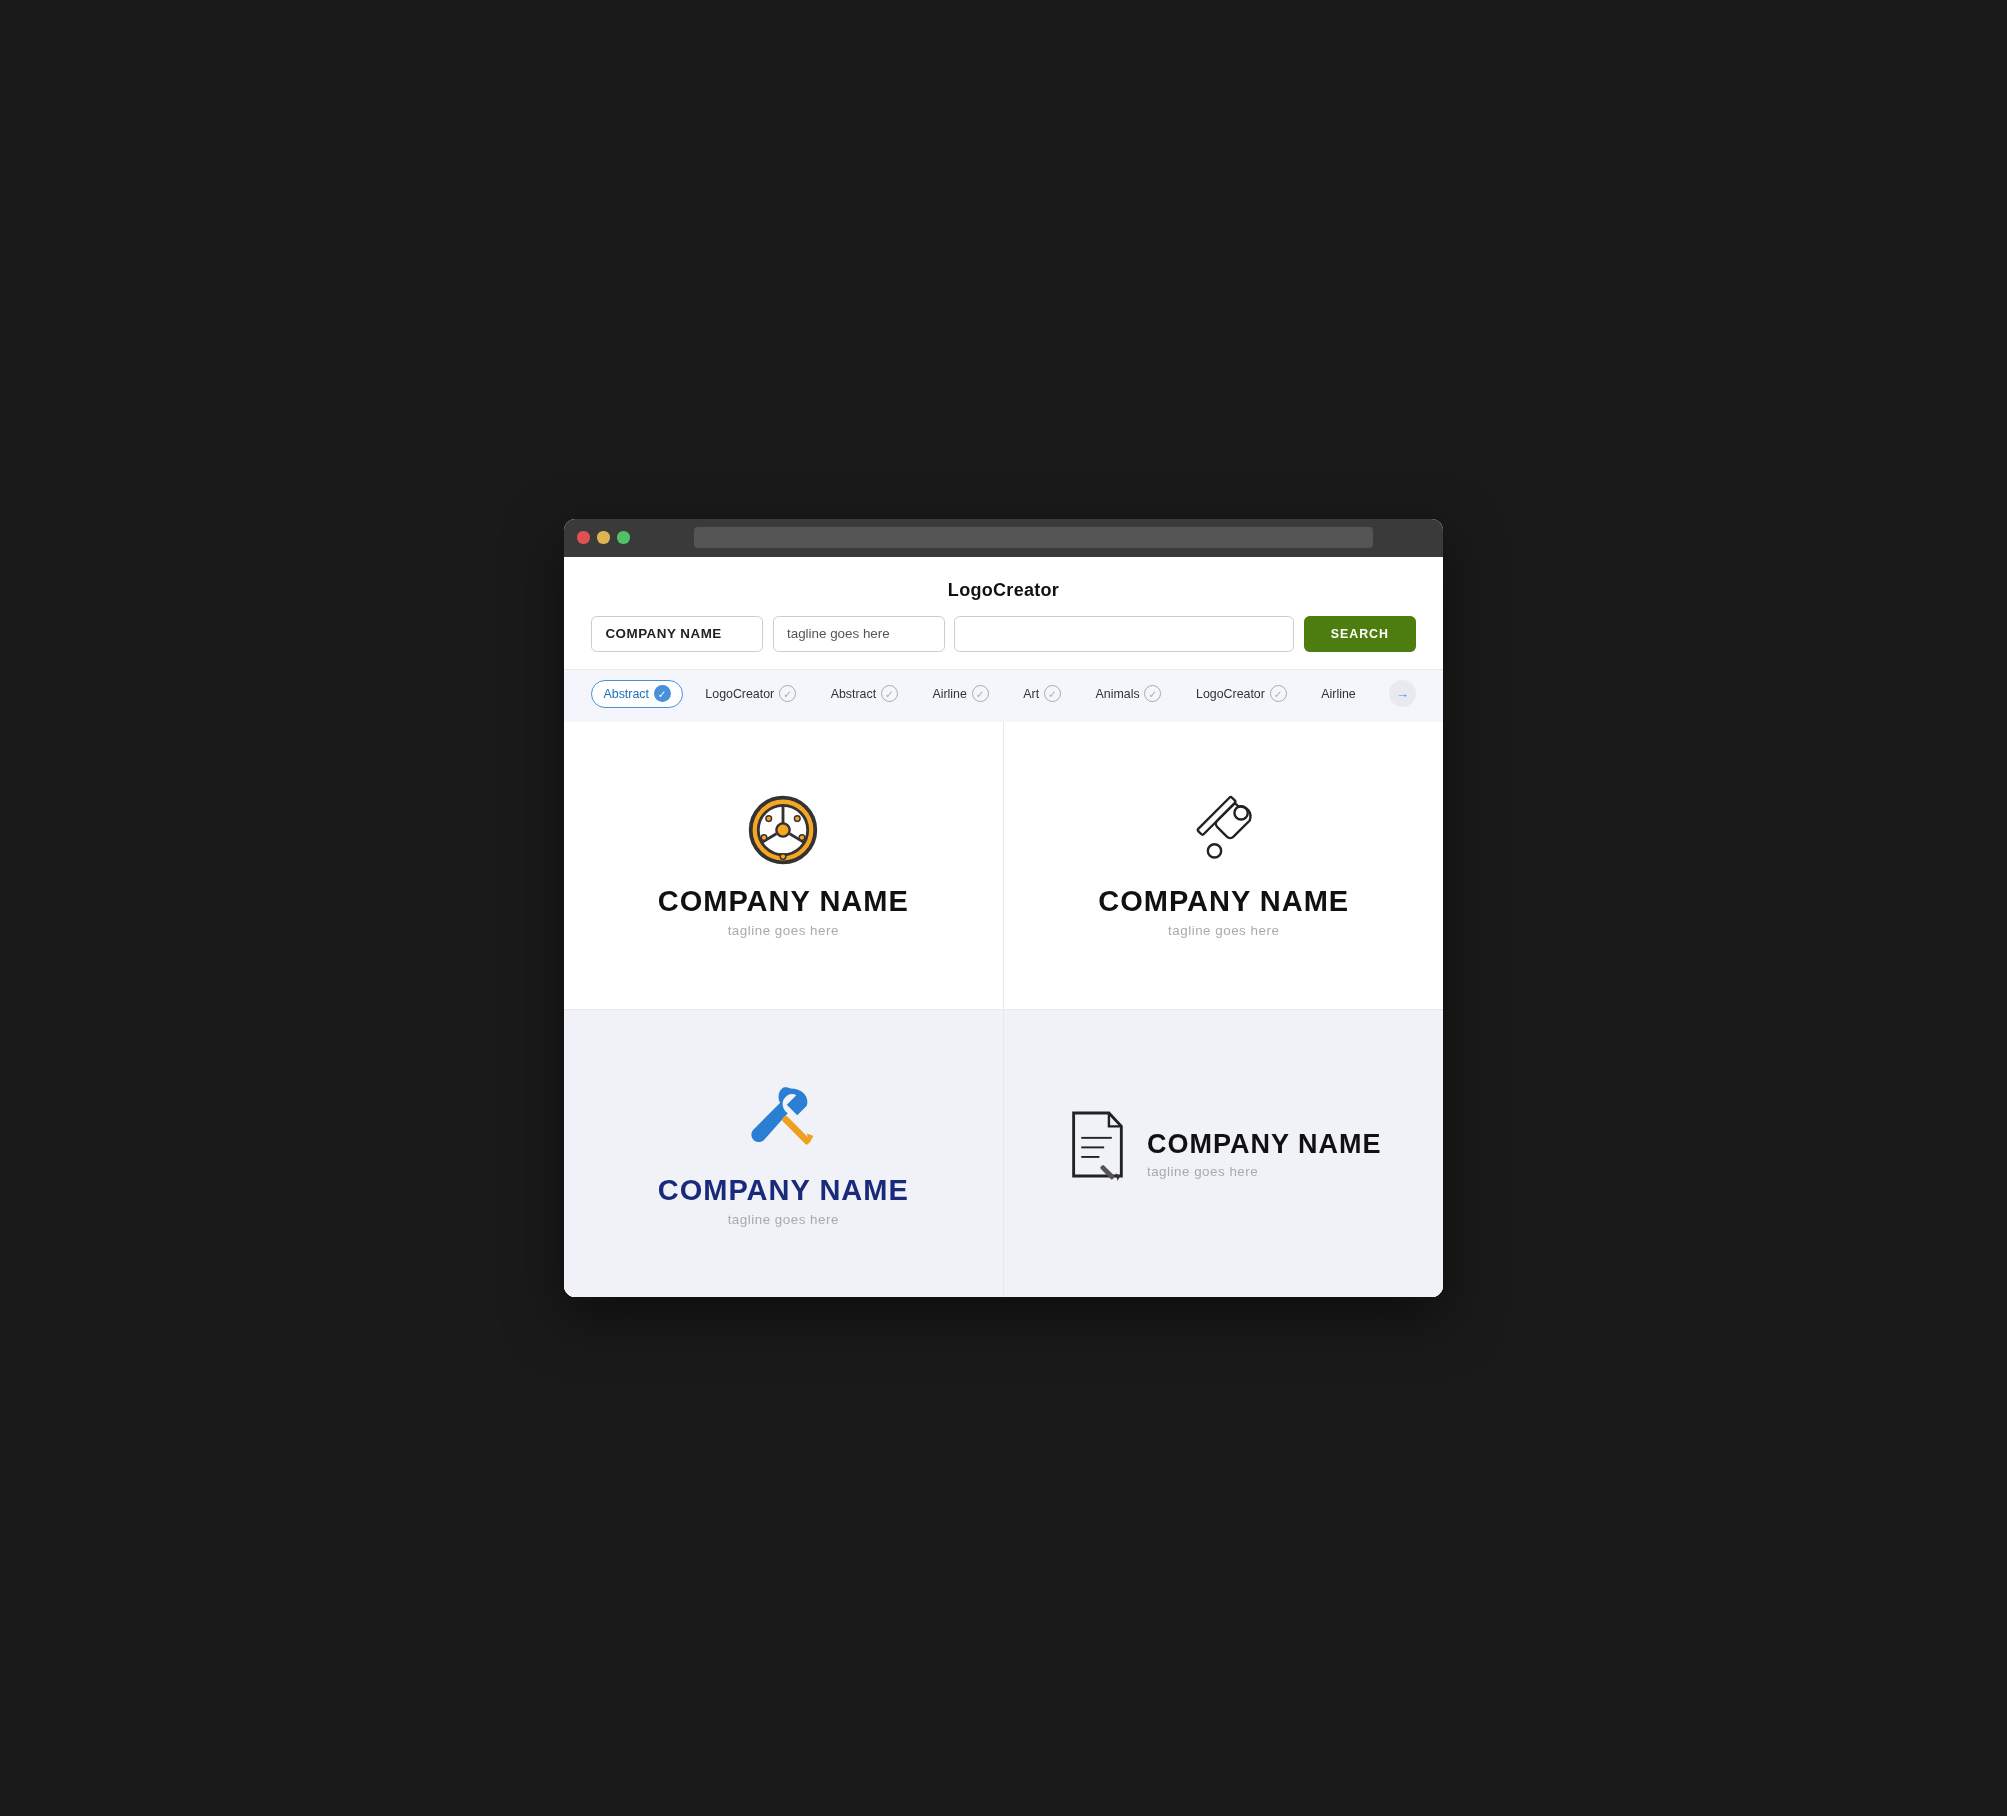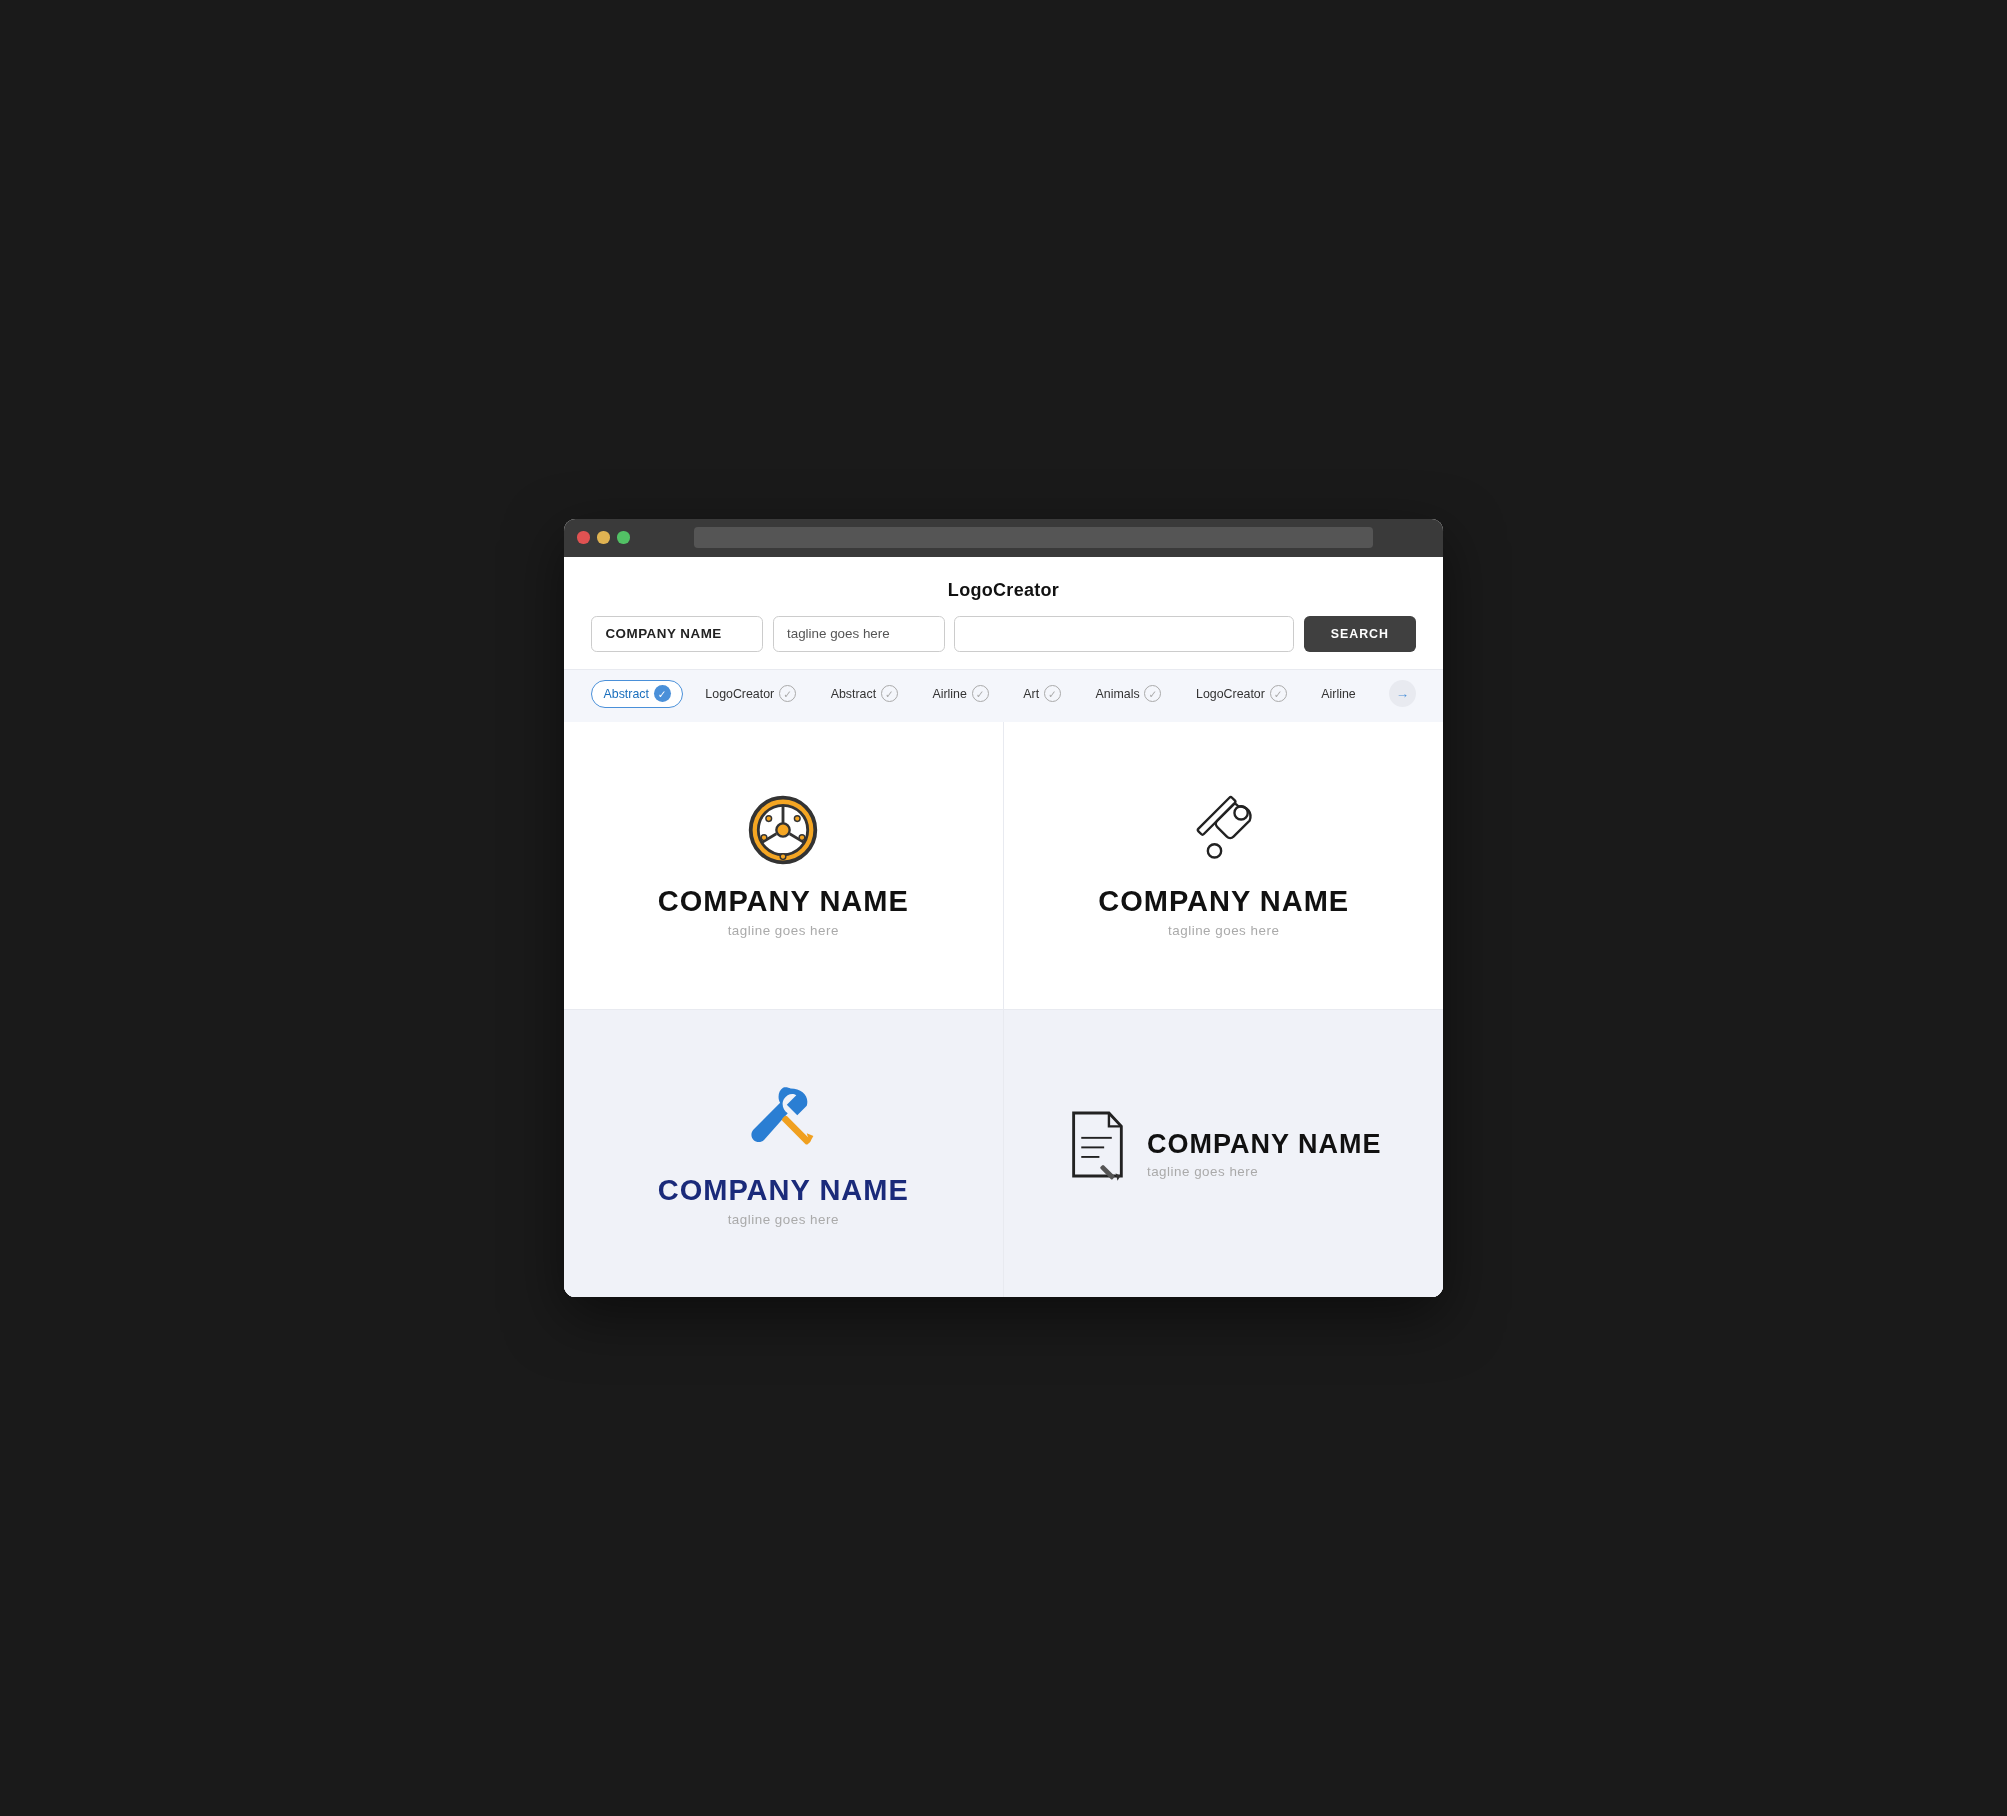--- a/index.html
+++ b/index.html
@@ -74,21 +74,21 @@
       color: #222;
     }
     .search-bar input:nth-child(2) {
       width: 172px;
       color: #555;
     }
     .search-bar input:nth-child(3) {
       flex: 1;
     }
     .search-btn {
-      background: #404040;
+      background: #4d7c0f;
       color: #fff;
       border: none;
       border-radius: 5.7px;
       padding: 9.6px 27px;
       font-size: 12.4px;
       font-weight: 700;
       letter-spacing: 1px;
       cursor: pointer;
       white-space: nowrap;
     }

